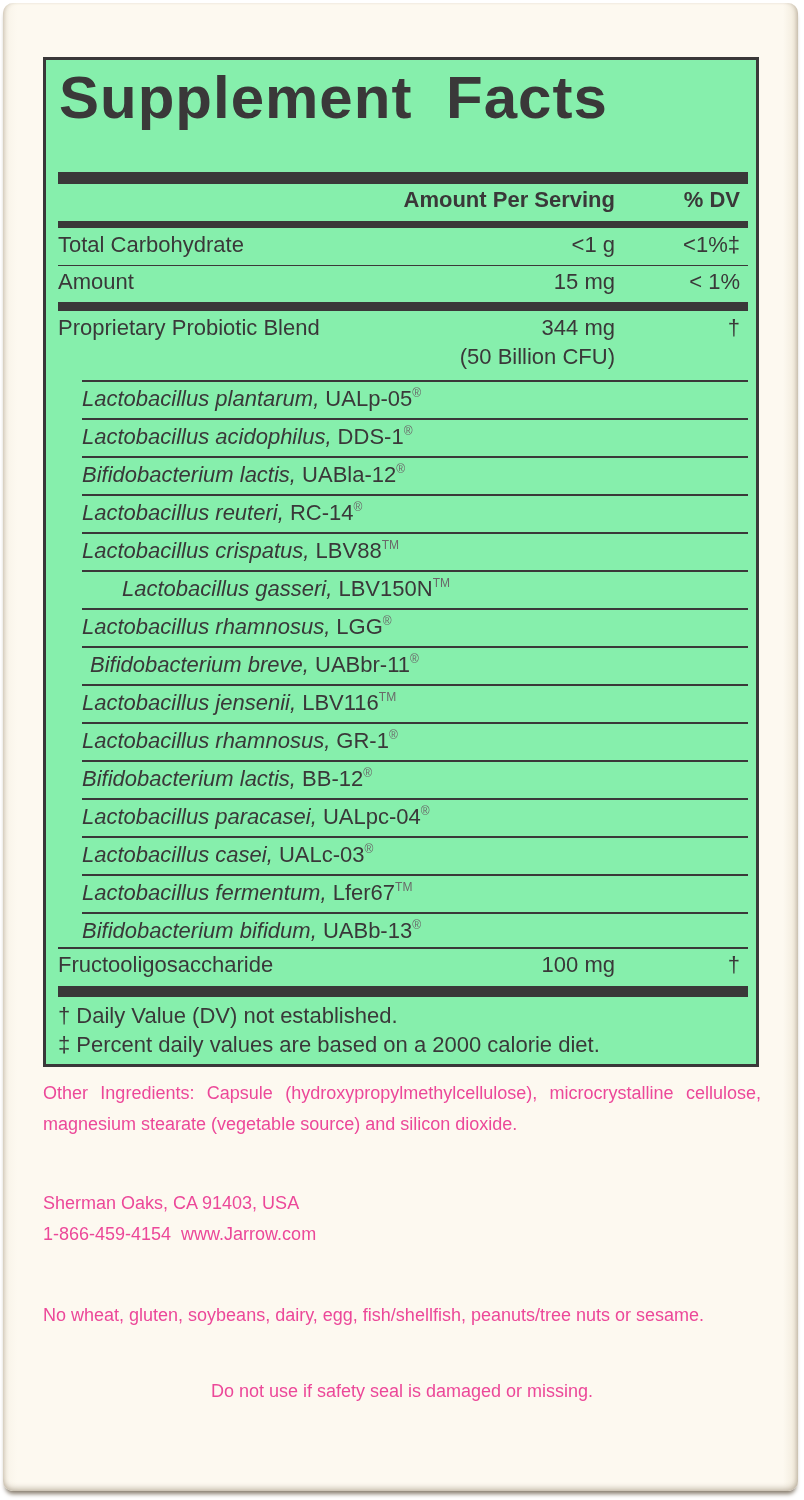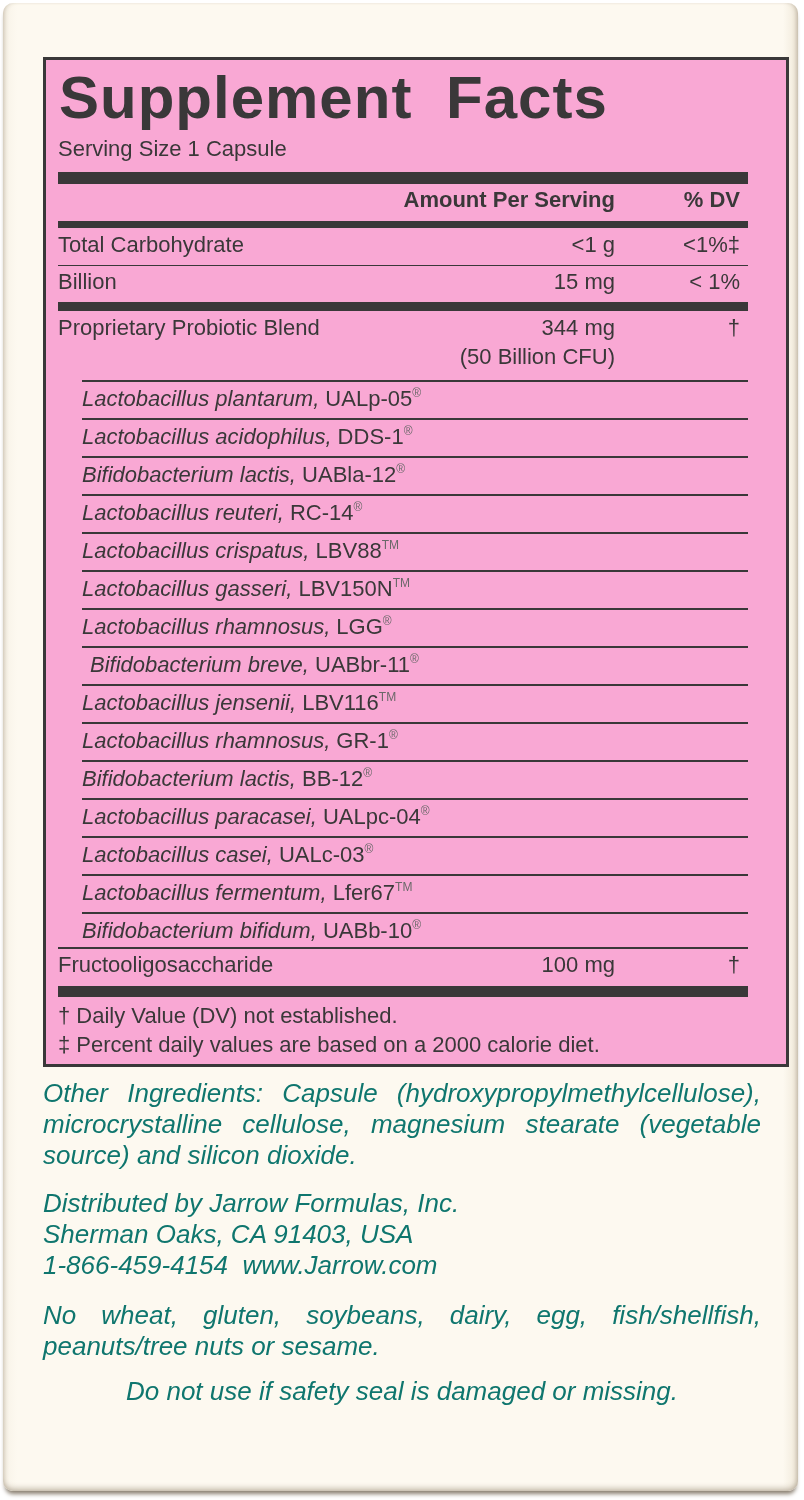--- a/index.html
+++ b/index.html
@@ -11,69 +11,68 @@
     position: relative;
   }
   .box {
     position: absolute; left: 3px; top: 3px; width: 795px; height: 1488px;
     background: linear-gradient(to right, #f7f2e7 0px, #fdf9f0 14px, #fdf9f0 780px, #efe8d9 795px);
     border-radius: 10px;
     box-shadow: 0 5px 4px -2px #8a7f70, inset 0 -6px 6px -4px #bdb3a3, inset -4px 0 5px -3px #b9ae9d, inset 4px 0 5px -3px #c9bfae;
   }
   .label {
     position: absolute; left: 43px; top: 57px; width: 710px; height: 1004px;
-    background: #f9a8d4; border: 3px solid #3a3839; padding-left: 30px;
+    background: #86efac; border: 3px solid #3a3839;
   }
   .title {
     position: absolute; left: 13px; top: 0px; width: 690px;
     font-weight: bold; font-size: 60px; letter-spacing: 1px; word-spacing: 16px;
     color: #3a3839; line-height: 76px; white-space: nowrap;
   }
   .serving { position: absolute; left: 12px; top: 76px; font-size: 22px; color: #3a3839; }
   .bar { position: absolute; left: 12px; width: 690px; background: #3a3839; }
   .hline { position: absolute; height: 2px; background: #3a3839; }
   .row { position: absolute; left: 12px; width: 690px; font-size: 22px; color: #3a3839; white-space: nowrap; }
   .row .amt { position: absolute; right: 133px; text-align: center; }
   .row .dv { position: absolute; right: 8px; text-align: right; }
   .hdr { font-weight: bold; }
   .blend-name { font-weight: normal; }
   .strain { position: absolute; left: 36px; font-size: 22px; color: #3a3839; white-space: nowrap; }
   .strain i { font-style: italic; }
   .strain sup { font-size: 12px; vertical-align: 9px; color: #6a6869; }
   .tm { font-size: 15px; vertical-align: 7px; }
   .foot { position: absolute; left: 12px; font-size: 22px; color: #3a3839; white-space: nowrap; }
-  .para { position: absolute; left: 43px; width: 718px; font-size: 26px; line-height: 31px; color: #0f766e; font-style: italic; }
+  .para { position: absolute; left: 43px; width: 718px; font-size: 18px; line-height: 31px; color: #ec4899; }
   .justify { text-align: justify; text-align-last: left; }
 </style>
 </head>
 <body>
 
 <div class="box"></div>
 
 <div class="label">
   <div class="title">Supplement Facts</div>
-  <div class="serving">Serving Size 1 Capsule</div>
 
   <div class="bar" style="top:112px;height:12px;"></div>
 
   <div class="row hdr" style="top:127px;">
     <span class="amt">Amount Per Serving</span>
     <span class="dv">% DV</span>
   </div>
 
   <div class="bar" style="top:161px;height:7px;"></div>
 
   <div class="row" style="top:172px;">
     <span>Total Carbohydrate</span>
     <span class="amt">&lt;1 g</span>
     <span class="dv">&lt;1%‡</span>
   </div>
   <div class="hline" style="left:12px;width:690px;top:205px;height:1px;"></div>
   <div class="row" style="top:209px;">
-    <span>Billion</span>
+    <span>Amount</span>
     <span class="amt">15 mg</span>
     <span class="dv">&lt; 1%</span>
   </div>
 
   <div class="bar" style="top:242px;height:9px;"></div>
 
   <div class="row" style="top:255px;">
     <span class="blend-name">Proprietary Probiotic Blend</span>
     <span class="amt">344 mg</span>
     <span class="dv">†</span>
@@ -99,44 +98,43 @@
     <div class="strain" style="top: 326px;"><i>Lactobacillus plantarum,</i><span> UALp-05</span><sup>®</sup></div>
     <div class="hline" style="left: 36px; width: 666px; top: 358px; height: 2px;"></div>
     <div class="strain" style="top: 364px;"><i>Lactobacillus acidophilus,</i><span> DDS-1</span><sup>®</sup></div>
     <div class="hline" style="left: 36px; width: 666px; top: 396px; height: 2px;"></div>
     <div class="strain" style="top: 402px;"><i>Bifidobacterium lactis,</i><span> UABla-12</span><sup>®</sup></div>
     <div class="hline" style="left: 36px; width: 666px; top: 434px; height: 2px;"></div>
     <div class="strain" style="top: 440px;"><i>Lactobacillus reuteri,</i><span> RC-14</span><sup>®</sup></div>
     <div class="hline" style="left: 36px; width: 666px; top: 472px; height: 2px;"></div>
     <div class="strain" style="top: 478px;"><i>Lactobacillus crispatus,</i><span> LBV88</span><sup class="tm">TM</sup></div>
     <div class="hline" style="left: 36px; width: 666px; top: 510px; height: 2px;"></div>
-    <div class="strain" style="top: 516px;"><i>Lactobacillus gasseri,</i><span> LBV150N</span><sup class="tm">TM</sup></div>
+    <div class="strain" style="top: 516px; margin-left: 40px;"><i>Lactobacillus gasseri,</i><span> LBV150N</span><sup class="tm">TM</sup></div>
     <div class="hline" style="left: 36px; width: 666px; top: 548px; height: 2px;"></div>
     <div class="strain" style="top: 554px;"><i>Lactobacillus rhamnosus,</i><span> LGG</span><sup>®</sup></div>
     <div class="hline" style="left: 36px; width: 666px; top: 586px; height: 2px;"></div>
     <div class="strain" style="top: 592px; margin-left: 8px;"><i>Bifidobacterium breve,</i><span> UABbr-11</span><sup>®</sup></div>
     <div class="hline" style="left: 36px; width: 666px; top: 624px; height: 2px;"></div>
     <div class="strain" style="top: 630px;"><i>Lactobacillus jensenii,</i><span> LBV116</span><sup class="tm">TM</sup></div>
     <div class="hline" style="left: 36px; width: 666px; top: 662px; height: 2px;"></div>
     <div class="strain" style="top: 668px;"><i>Lactobacillus rhamnosus,</i><span> GR-1</span><sup>®</sup></div>
     <div class="hline" style="left: 36px; width: 666px; top: 700px; height: 2px;"></div>
     <div class="strain" style="top: 706px;"><i>Bifidobacterium lactis,</i><span> BB-12</span><sup>®</sup></div>
     <div class="hline" style="left: 36px; width: 666px; top: 738px; height: 2px;"></div>
     <div class="strain" style="top: 744px;"><i>Lactobacillus paracasei,</i><span> UALpc-04</span><sup>®</sup></div>
     <div class="hline" style="left: 36px; width: 666px; top: 776px; height: 2px;"></div>
     <div class="strain" style="top: 782px;"><i>Lactobacillus casei,</i><span> UALc-03</span><sup>®</sup></div>
     <div class="hline" style="left: 36px; width: 666px; top: 814px; height: 2px;"></div>
     <div class="strain" style="top: 820px;"><i>Lactobacillus fermentum,</i><span> Lfer67</span><sup class="tm">TM</sup></div>
     <div class="hline" style="left: 36px; width: 666px; top: 852px; height: 2px;"></div>
-    <div class="strain" style="top: 858px;"><i>Bifidobacterium bifidum,</i><span> UABb-10</span><sup>®</sup></div>
+    <div class="strain" style="top: 858px;"><i>Bifidobacterium bifidum,</i><span> UABb-13</span><sup>®</sup></div>
   </div>
 
 <div class="para justify" style="top:1078px;">Other Ingredients: Capsule (hydroxypropylmethylcellulose), microcrystalline cellulose, magnesium stearate (vegetable source) and silicon dioxide.</div>
 
 <div class="para" style="top:1188px;">
-  <div>Distributed by Jarrow Formulas, Inc.</div>
   <div>Sherman Oaks, CA 91403, USA</div>
   <div style="white-space:pre;">1-866-459-4154  www.Jarrow.com</div>
 </div>
 
 <div class="para justify" style="top:1300px;">No wheat, gluten, soybeans, dairy, egg, fish/shellfish, peanuts/tree nuts or sesame.</div>
 
 <div class="para" style="top:1376px;text-align:center;">Do not use if safety seal is damaged or missing.</div>
 
 </body></html>

